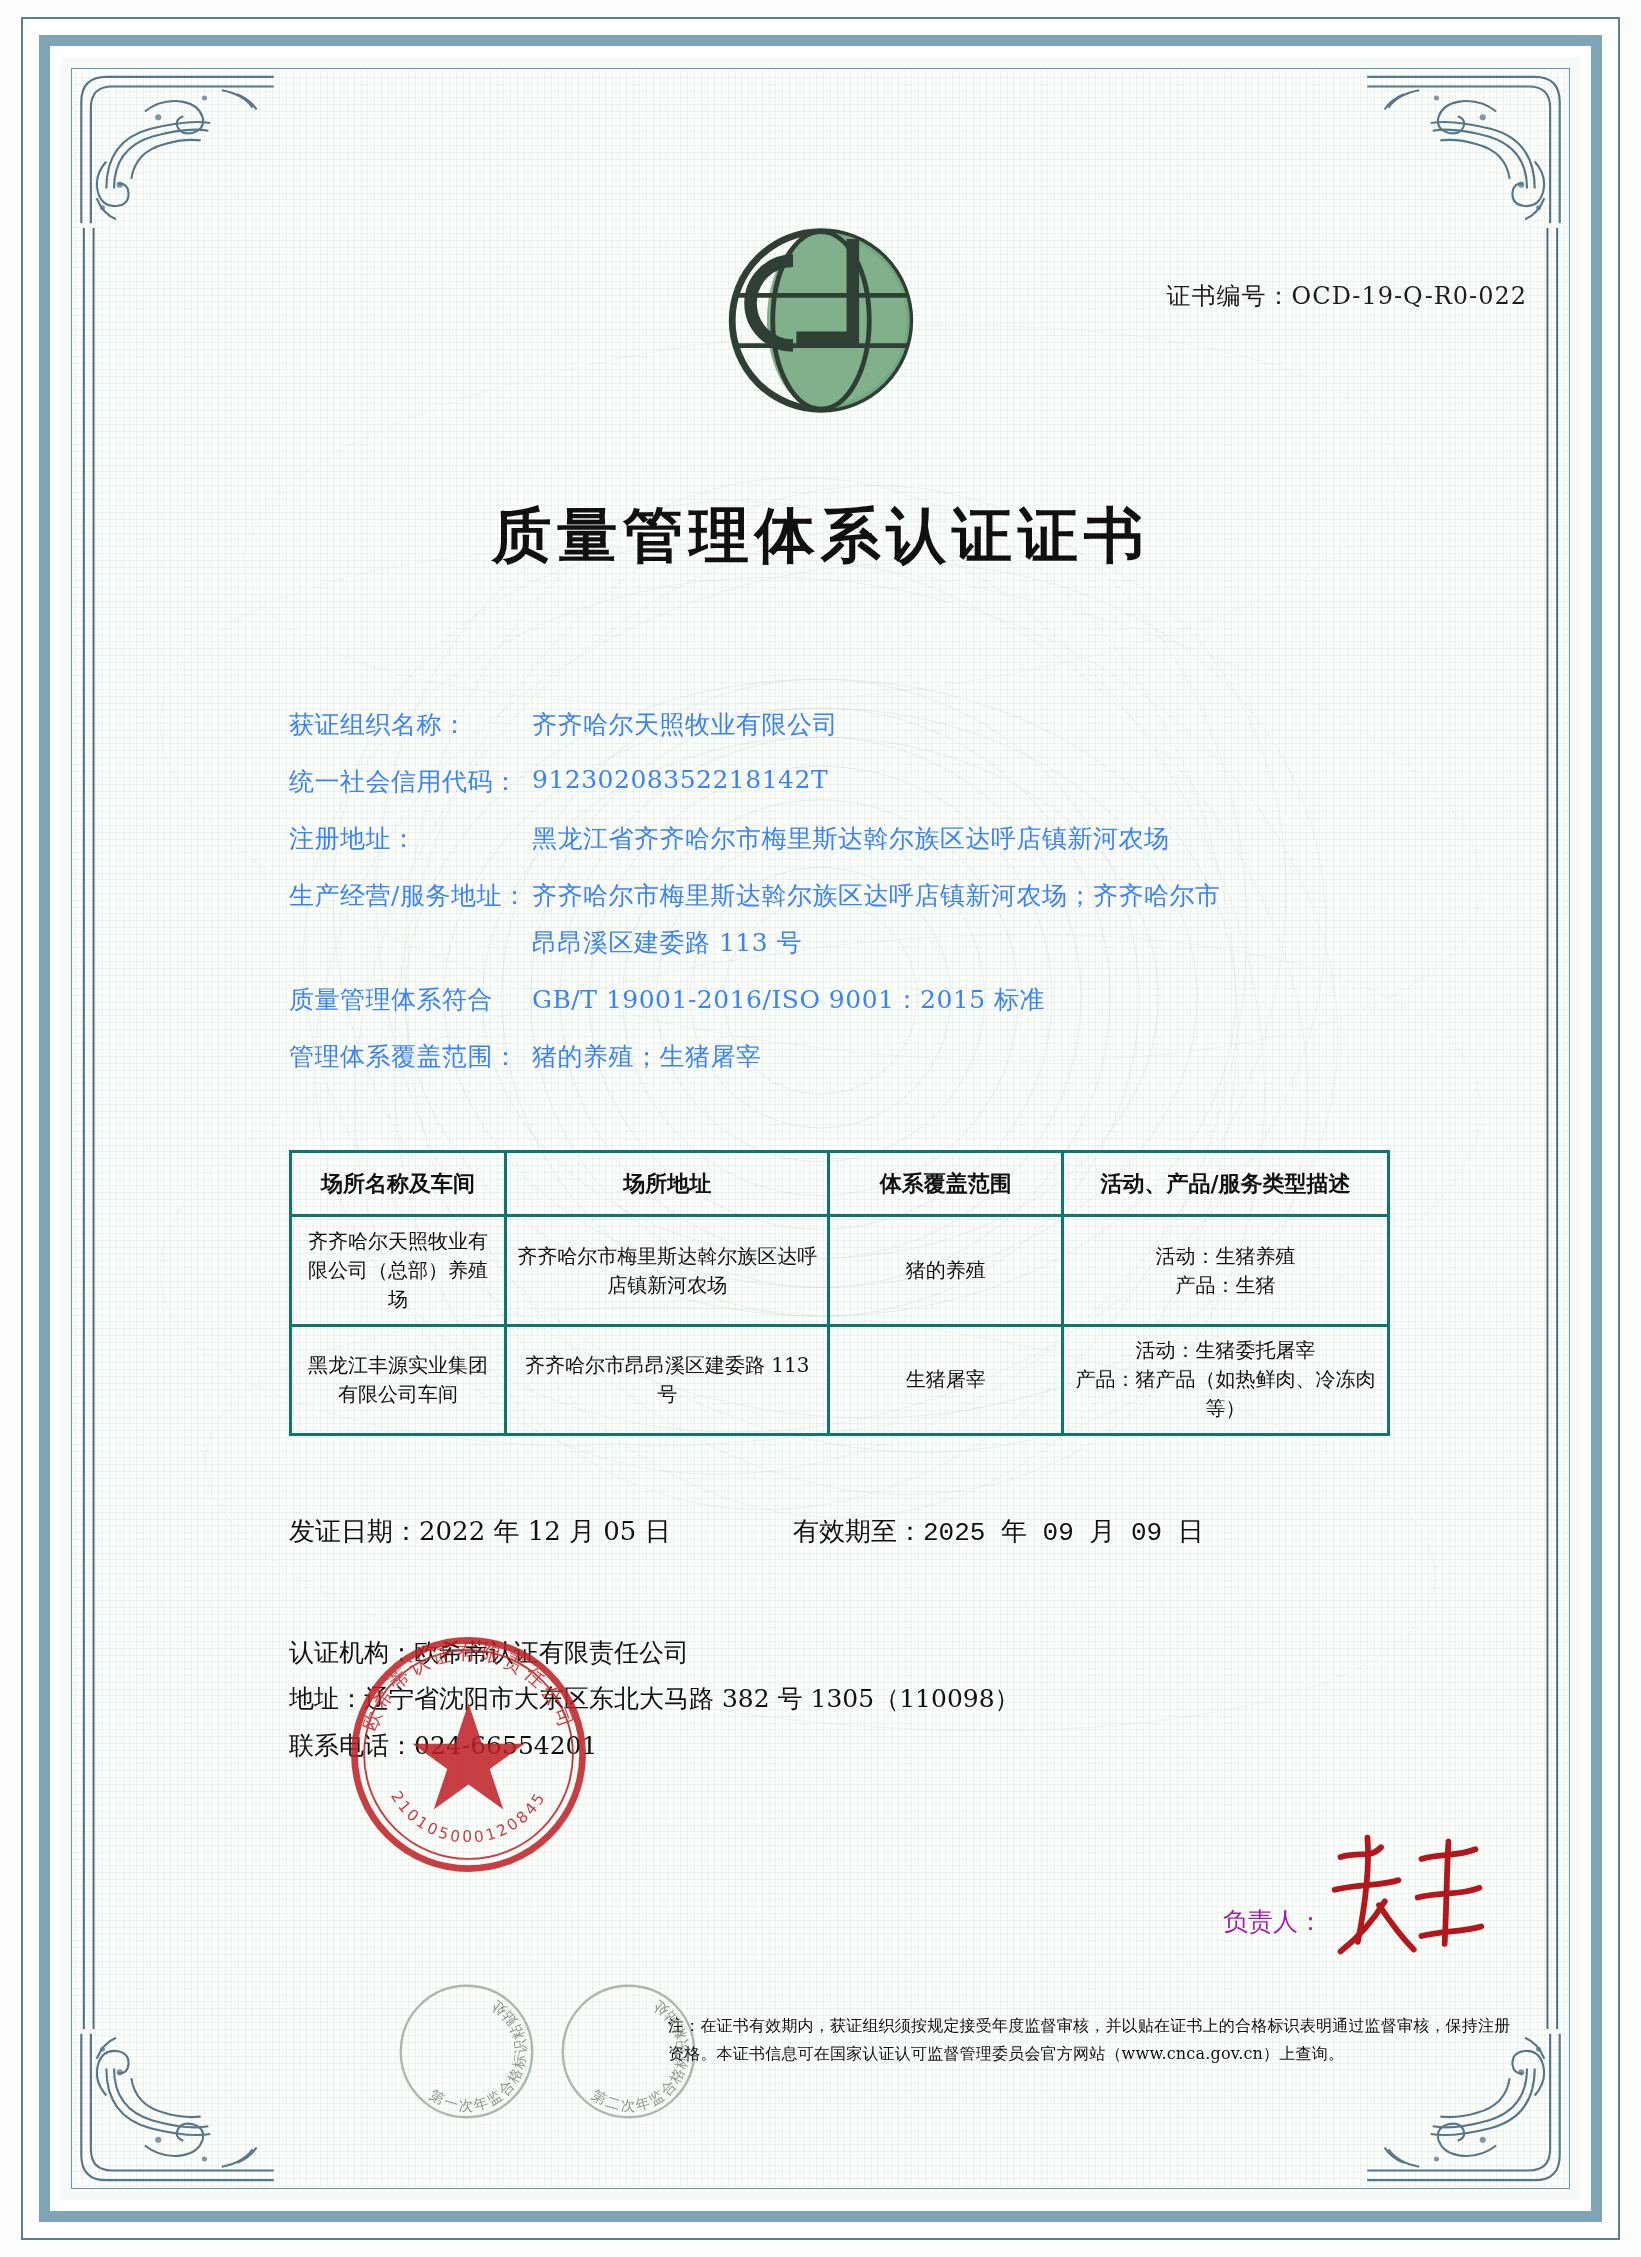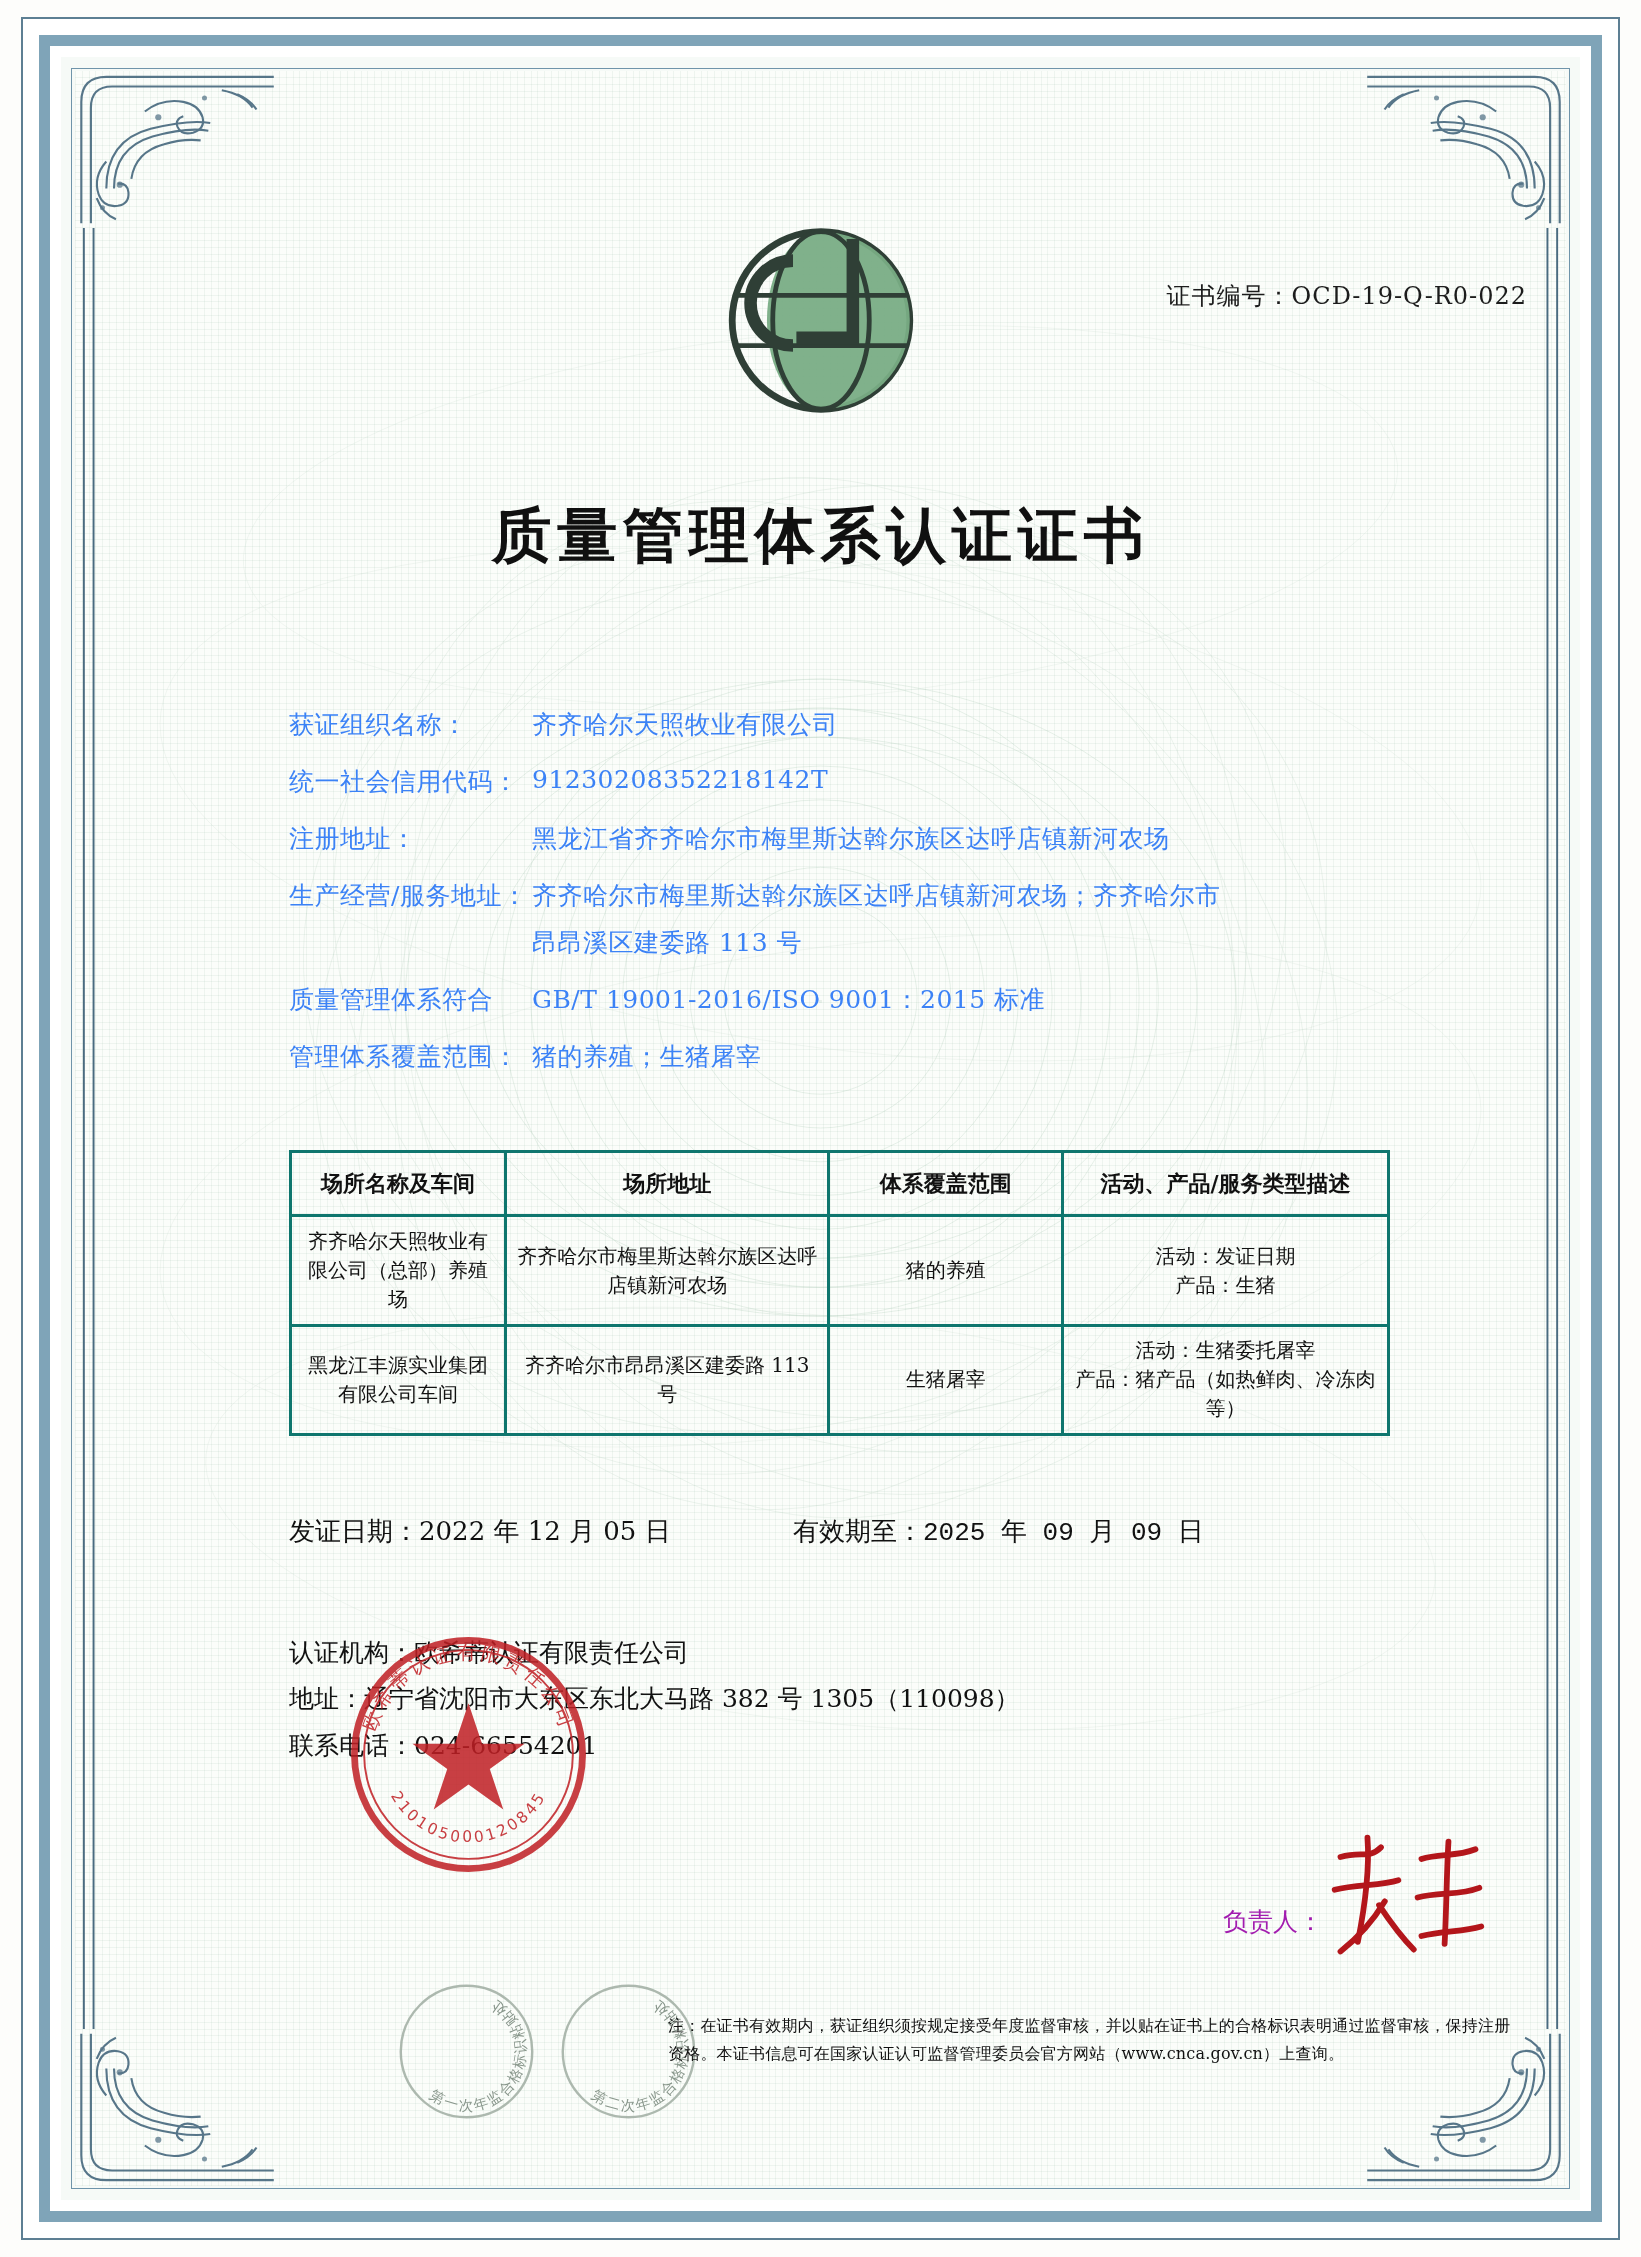--- a/index.html
+++ b/index.html
@@ -352,21 +352,21 @@
           <th class="col2">场所地址</th>
           <th class="col3">体系覆盖范围</th>
           <th class="col4">活动、产品/服务类型描述</th>
         </tr>
       </thead>
       <tbody>
         <tr>
           <td>齐齐哈尔天照牧业有限公司（总部）养殖场</td>
           <td>齐齐哈尔市梅里斯达斡尔族区达呼店镇新河农场</td>
           <td>猪的养殖</td>
-          <td style="white-space:pre-line">活动：发证日期
+          <td style="white-space:pre-line">活动：生猪养殖
 产品：生猪</td>
         </tr>
         <tr>
           <td>黑龙江丰源实业集团有限公司车间</td>
           <td>齐齐哈尔市昂昂溪区建委路 113 号</td>
           <td>生猪屠宰</td>
           <td style="white-space:pre-line">活动：生猪委托屠宰
 产品：猪产品（如热鲜肉、冷冻肉等）</td>
         </tr>
       </tbody>

